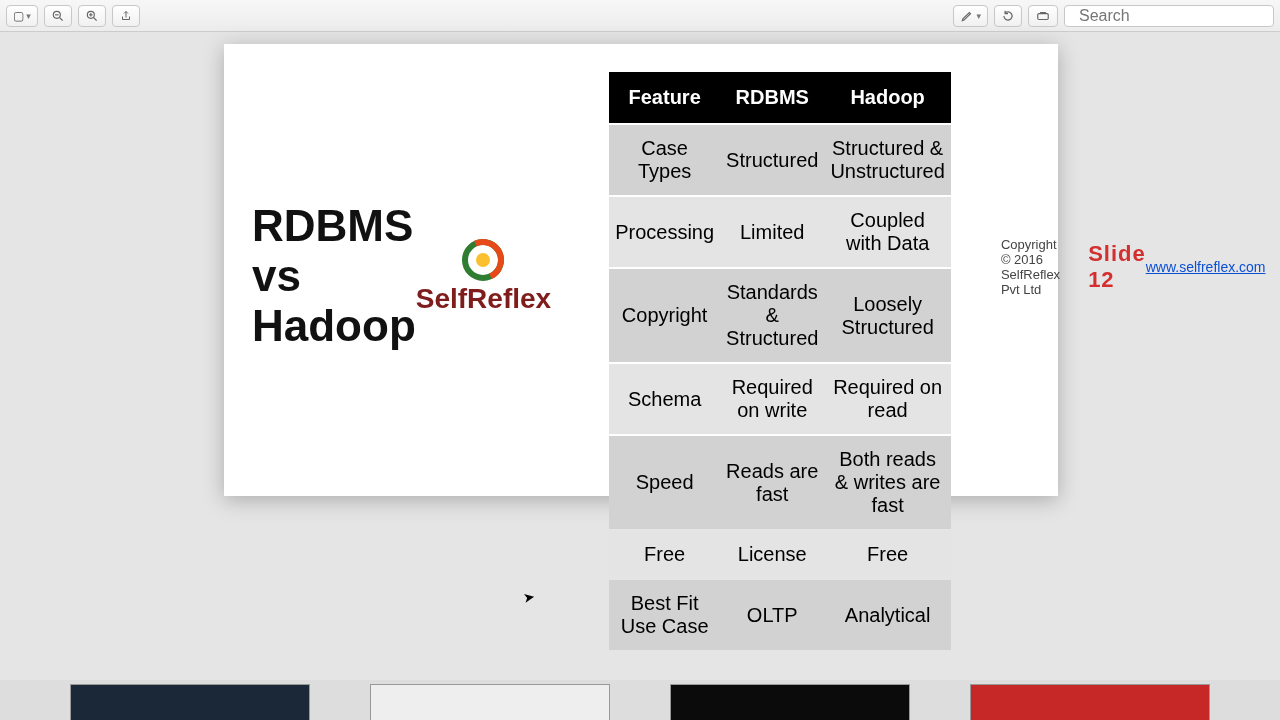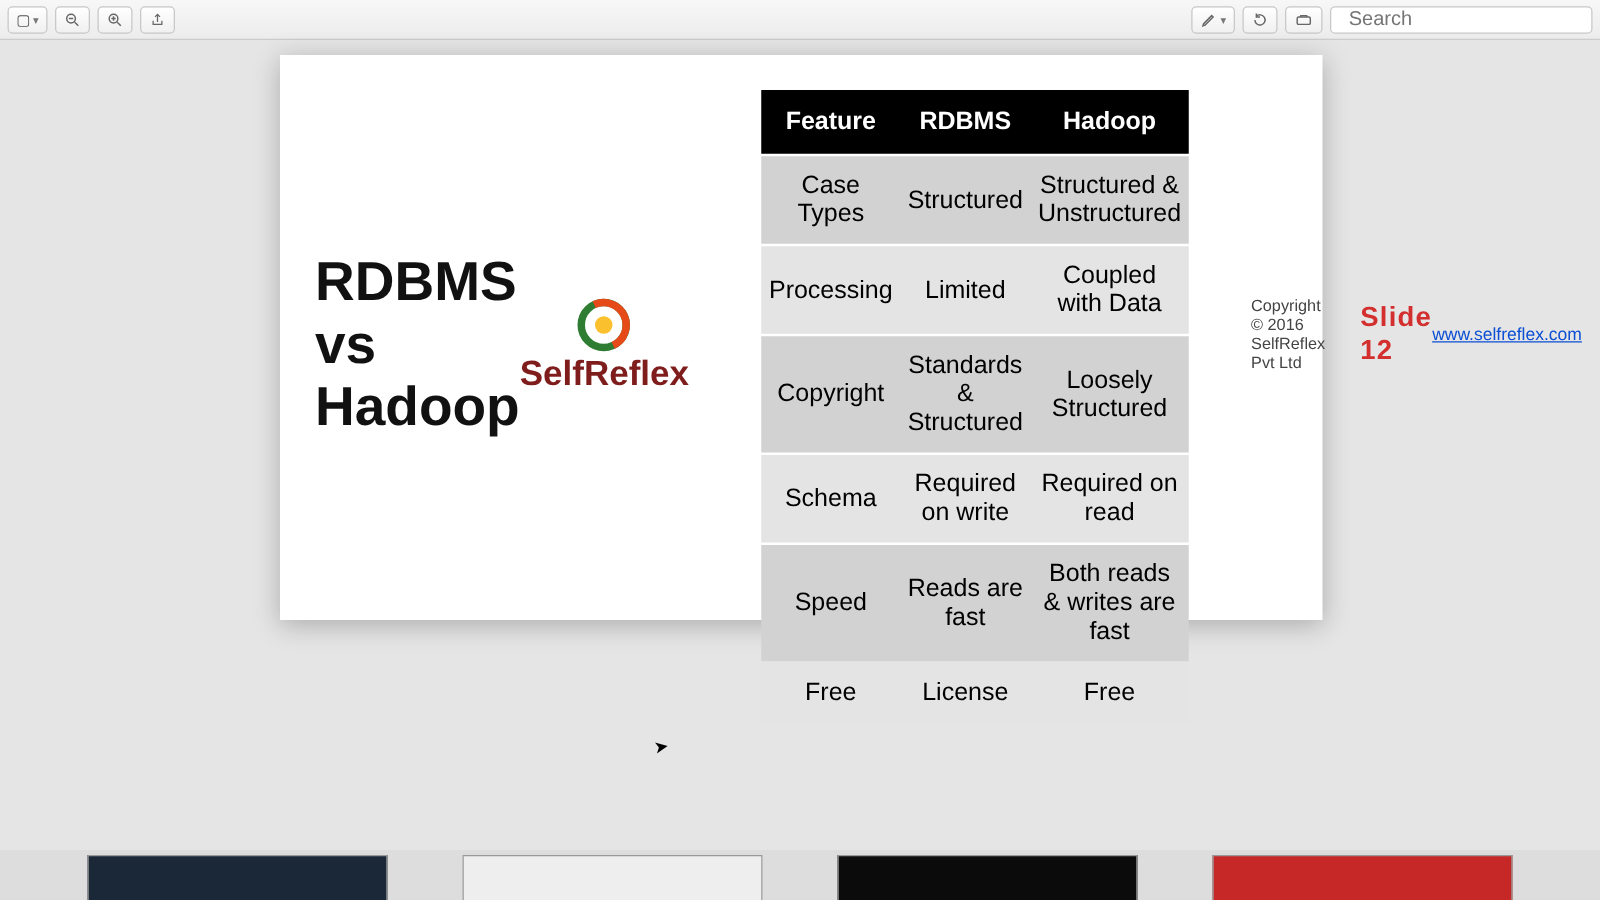--- a/index.html
+++ b/index.html
@@ -240,20 +240,25 @@
             <tr>
               <td>Speed</td>
               <td>Reads are fast</td>
               <td>Both reads &amp; writes are fast</td>
             </tr>
             <tr>
               <td>Free</td>
               <td>License</td>
               <td>Free</td>
             </tr>
+            <tr>
+              <td>Best Fit Use Case</td>
+              <td>OLTP</td>
+              <td>Analytical</td>
+            </tr>
           </tbody>
       </table>
     </div>
 
     <div class="slide-foot">
       <div class="copyright">Copyright © 2016 SelfReflex Pvt Ltd</div>
       <div class="slide-num">Slide 12</div>
       <a class="website">www.selfreflex.com</a>
     </div>
   </div>

